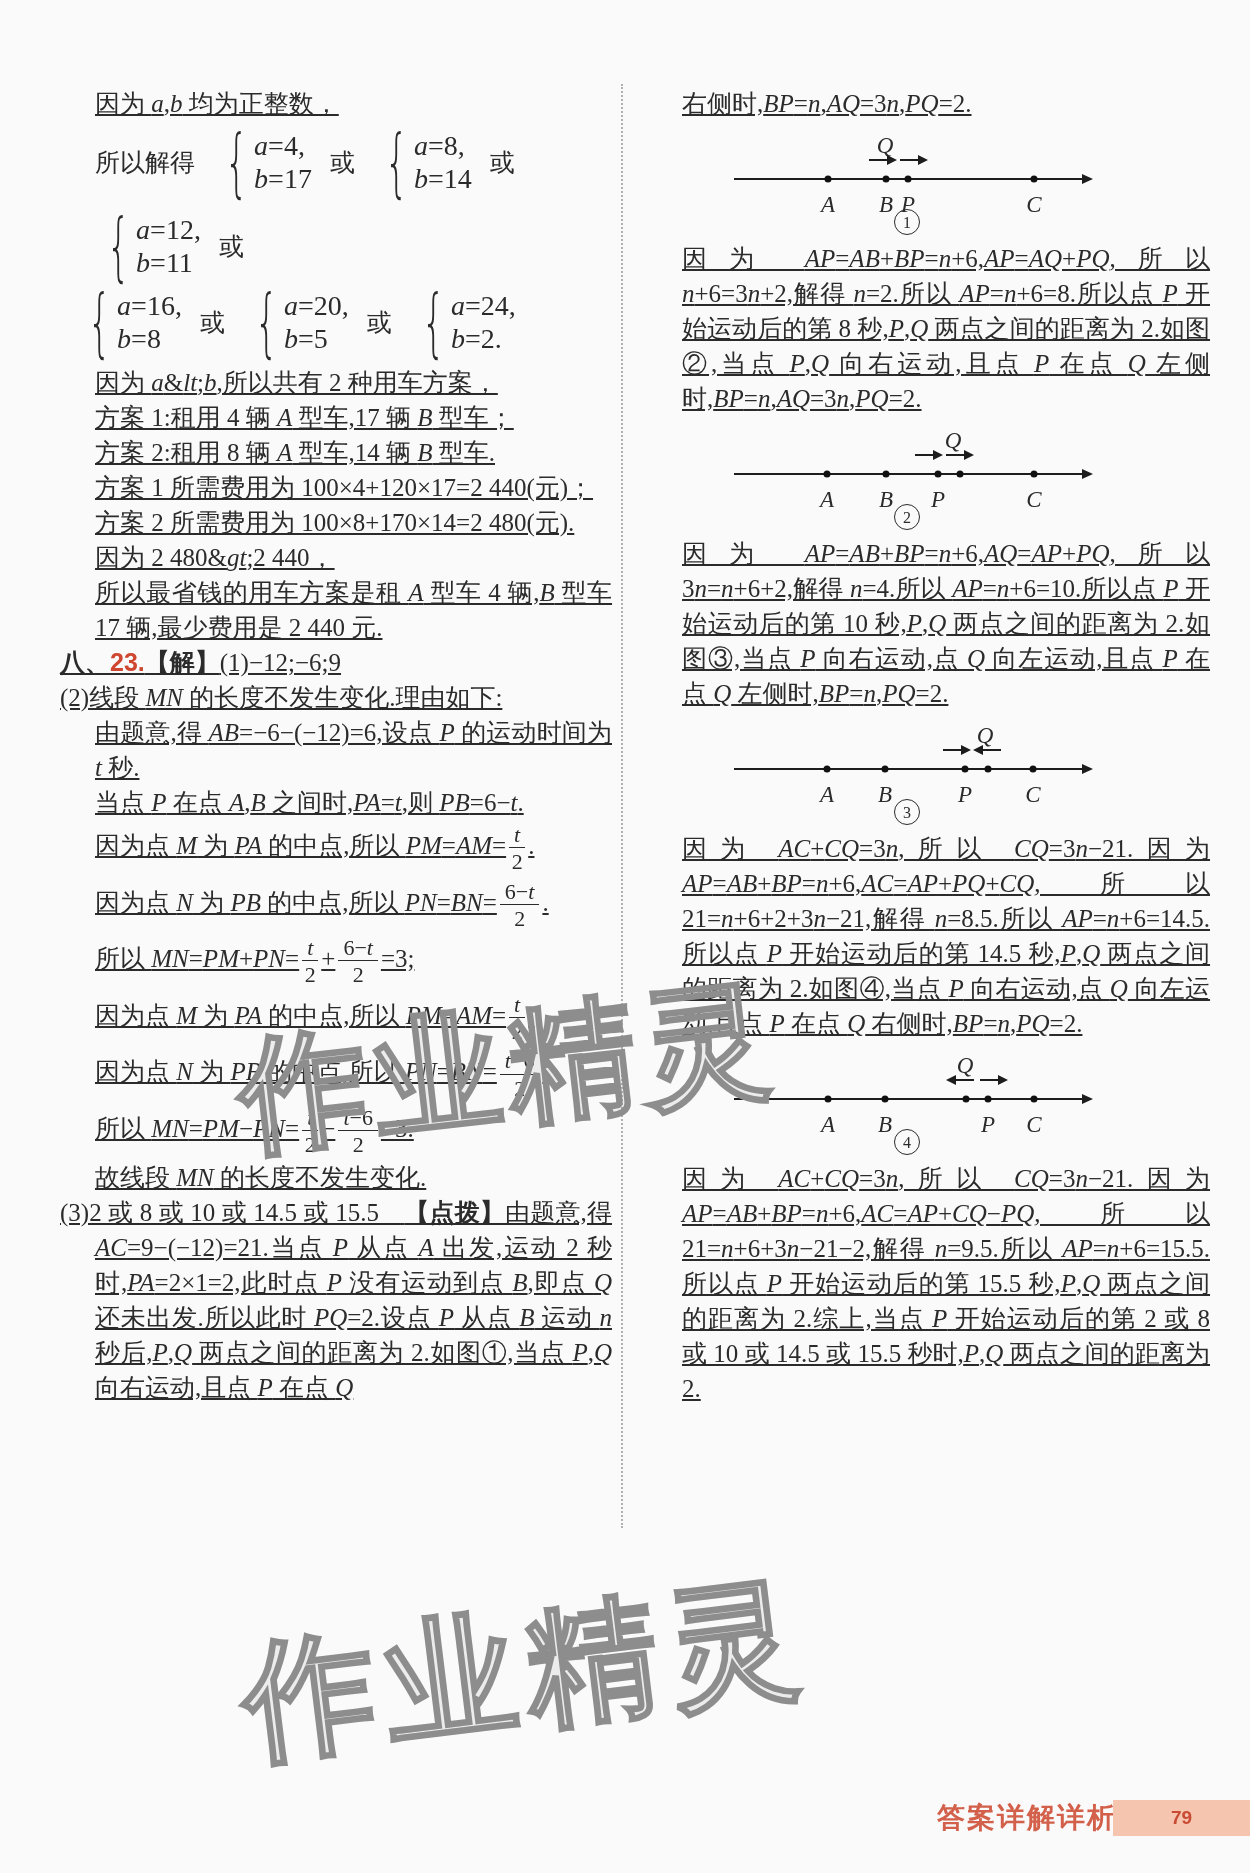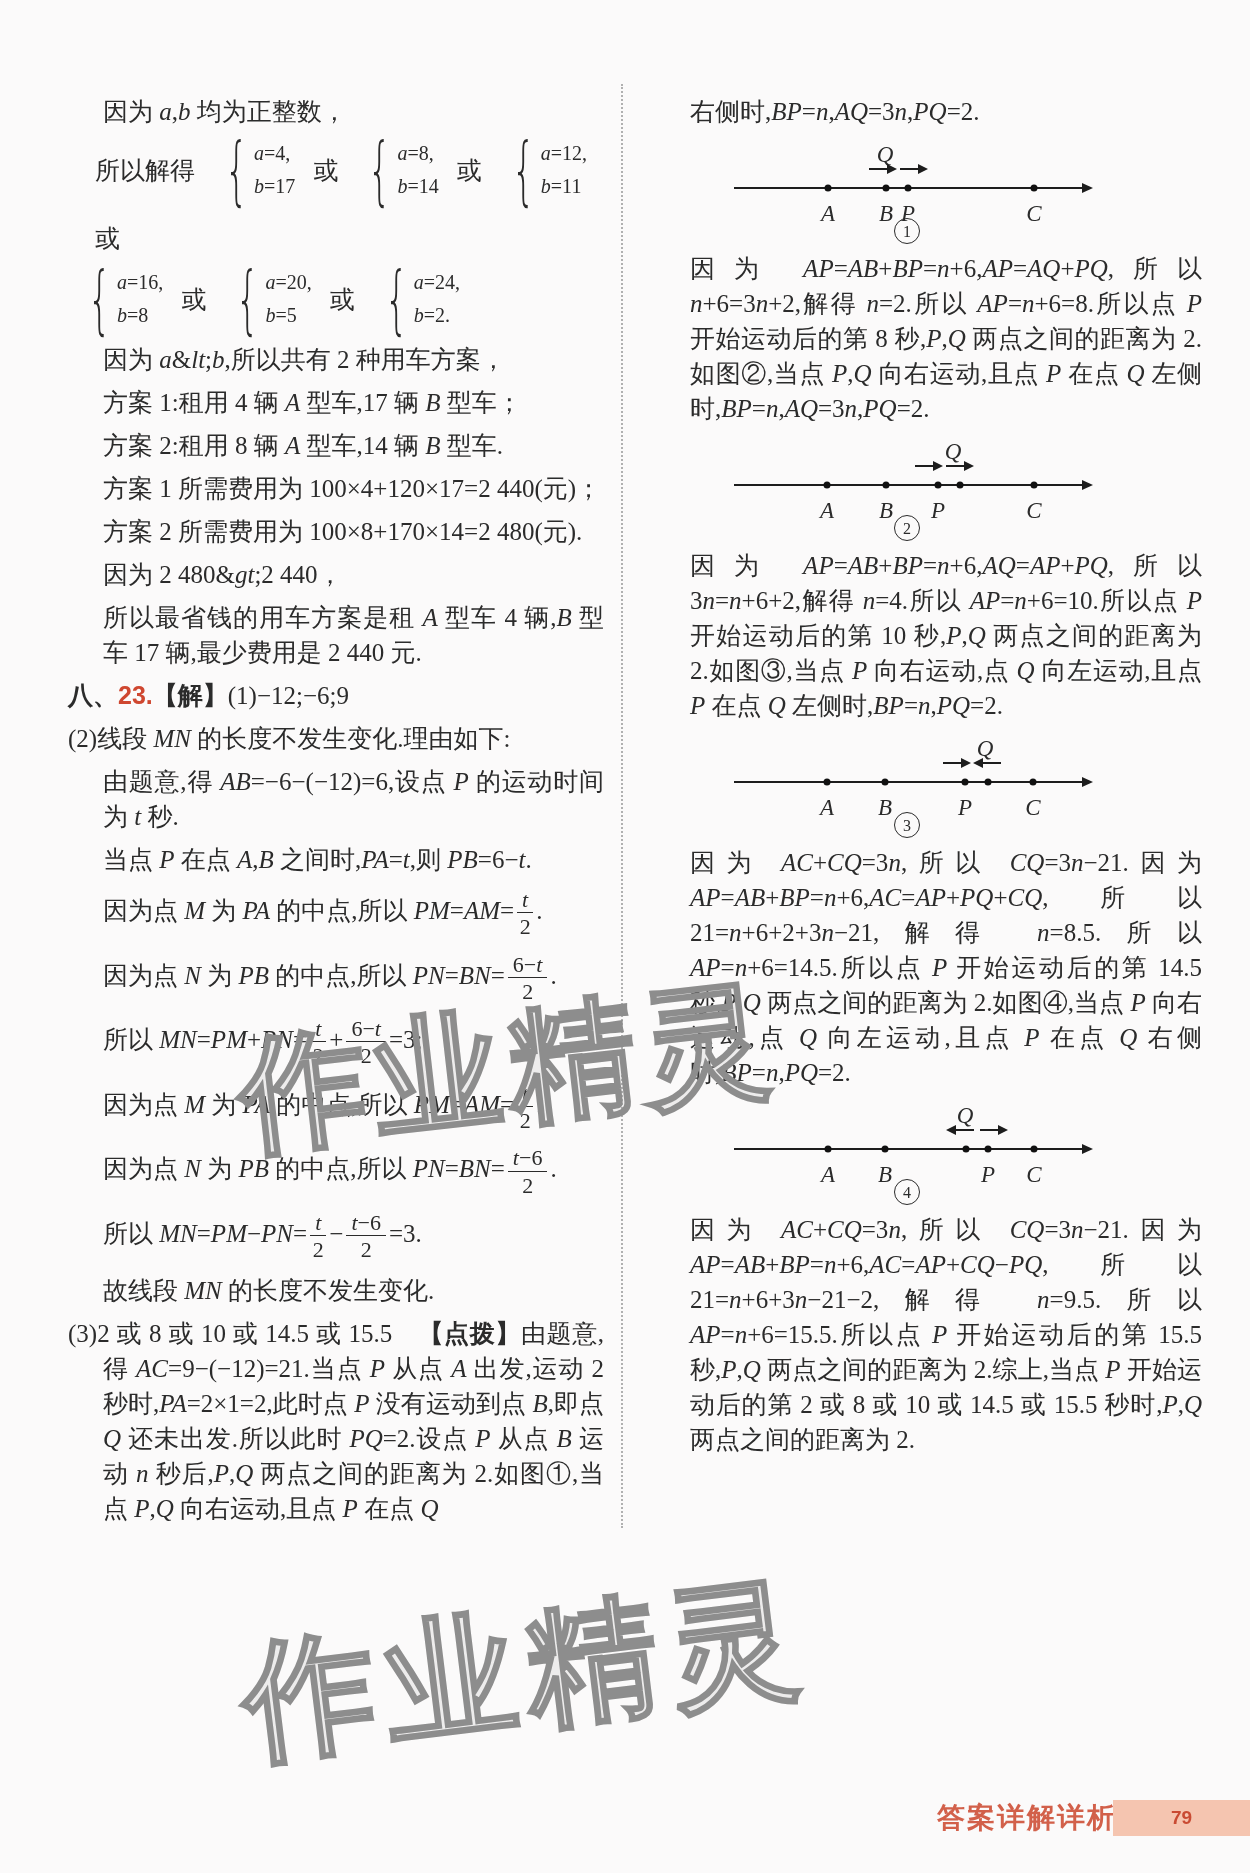--- a/index.html
+++ b/index.html
@@ -6,36 +6,36 @@
   body{
     width:1250px;height:1873px;position:relative;overflow:hidden;
     background:#fbfafa;
     font-family:"Liberation Serif","DejaVu Serif",serif;
     color:#2b2b2b;
   }
   i{font-style:italic;font-family:"Liberation Serif","DejaVu Serif",serif;}
   .col{position:absolute;top:86px;font-size:25px;line-height:35px;}
   #left-col{left:60px;width:552px;}
   #right-col{left:682px;width:528px;}
-  .p{text-align:justify;margin:8px;}
+  .p{text-align:justify;margin:0;text-decoration:underline;}
   .ind{padding-left:35px;}
   .ind2{padding-left:16px;}
   .hang{padding-left:35px;text-indent:-35px;}
   .seg.red{color:#cf4730;font-weight:700;font-family:"Liberation Sans","DejaVu Sans",sans-serif;}
   .seg.b{font-weight:700;font-family:"Liberation Sans","DejaVu Sans",sans-serif;}
   
   .fr{display:inline-flex;flex-direction:column;align-items:center;vertical-align:middle;
       line-height:1.15;font-size:22px;margin:2px 3px;}
   .fr .nu{padding:0 5px 0 5px;border-bottom:1.6px solid #2b2b2b;}
   .fr .de{padding-top:1px;}
   
   .sysrow{display:flex;align-items:center;flex-wrap:wrap;gap:18px;margin:8px 0 10px 0;}
   .brace{font-size:74px;font-weight:200;line-height:.85;transform:scaleX(.5);
          font-family:"DejaVu Sans",sans-serif;color:#2b2b2b;margin-right:-6px;}
-  .syspair{display:inline-flex;flex-direction:column;line-height:33px;font-size:20px;}
+  .syspair{display:inline-flex;flex-direction:column;line-height:33px;font-size:28px;}
   
   .diagram{position:relative;height:106px;margin:7px 0 7px 0;}
   .nline{position:absolute;top:50px;height:2.2px;background:#1d1d1d;}
   .nline::after{content:"";position:absolute;right:-9px;top:50%;transform:translateY(-50%);
     border-style:solid;border-width:5px 0 5px 11px;border-color:transparent transparent transparent #1d1d1d;}
   .dot{position:absolute;top:51px;width:7px;height:7px;border-radius:50%;background:#111;
        transform:translate(-50%,-50%);}
   .arr{position:absolute;top:31px;width:26px;height:2.4px;background:#1d1d1d;}
   .arr.r::after{content:"";position:absolute;right:-2px;top:50%;transform:translateY(-50%);
     border-style:solid;border-width:5.5px 0 5.5px 10px;border-color:transparent transparent transparent #1d1d1d;}

